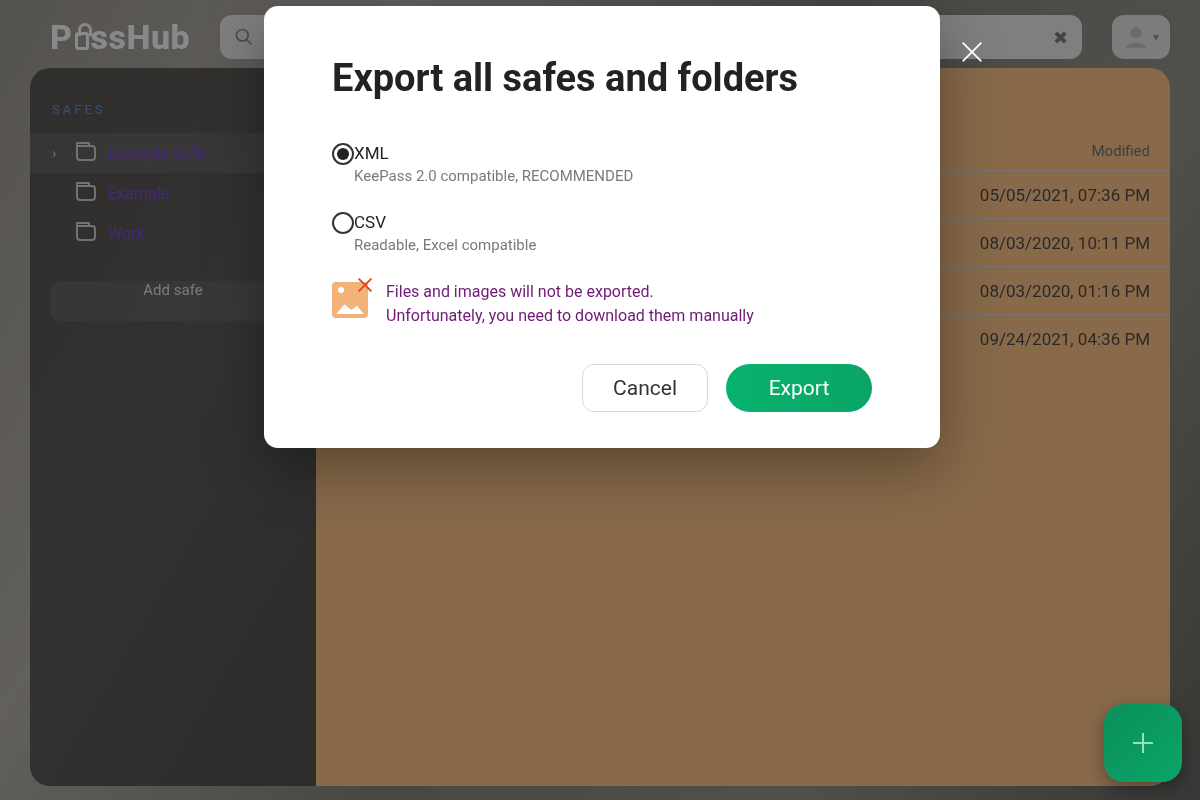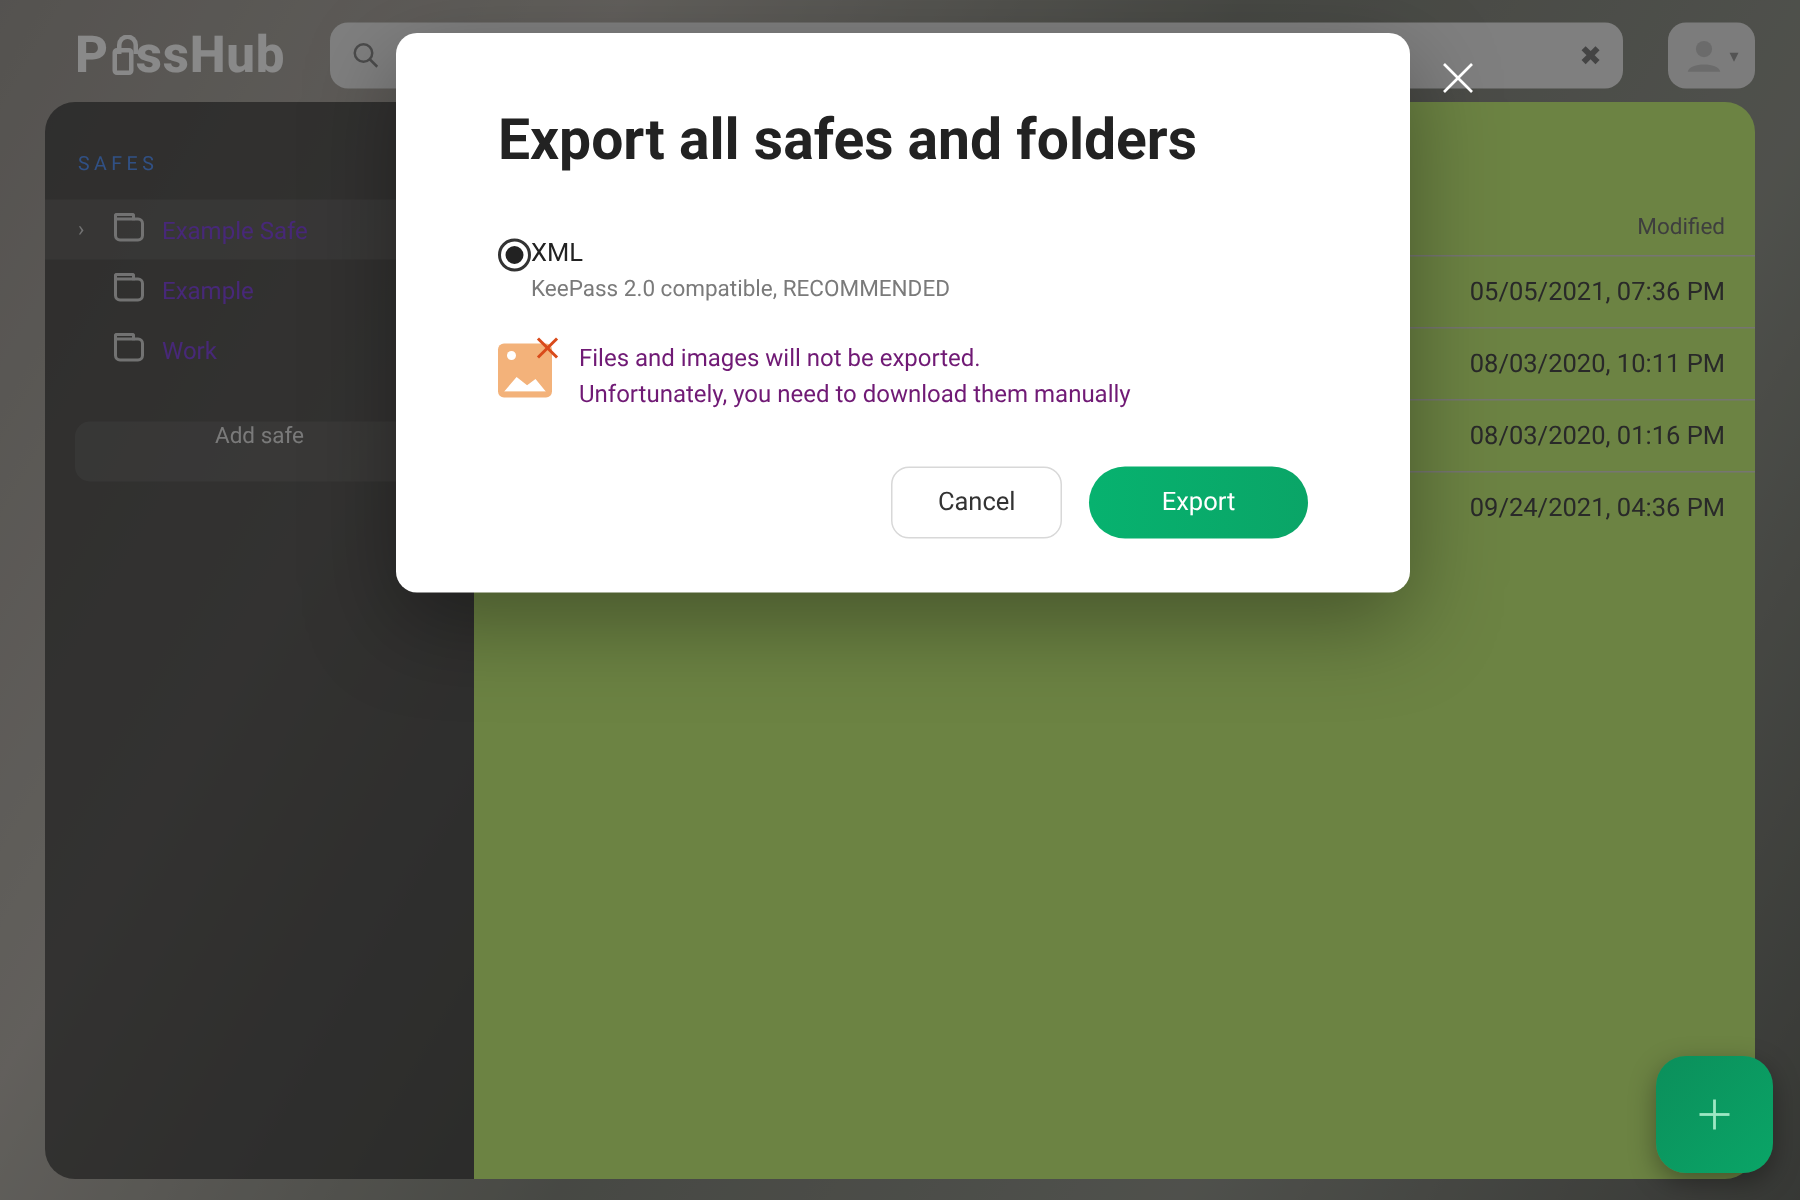--- a/index.html
+++ b/index.html
@@ -64,21 +64,21 @@
   .safe-row .chevr { width:12px; color:#ccc; font-size:14px;}
   .safe-row .spacer { width:12px;}
   .folder-ico { width:20px; height:16px; border:2px solid #ccc; border-radius:2px 4px 4px 4px; position:relative;}
   .folder-ico::before { content:""; position:absolute; top:-5px; left:-2px; width:10px; height:3px; border:2px solid #ccc; border-bottom:none; border-radius:2px 2px 0 0;}
   .safe-row .label { font-size:16px; color:#6d28d9;}
   .add-safe {
     margin: 28px 20px 0; height:40px; border-radius:10px; background: rgba(255,255,255,0.08);
     color:#ddd; display:flex; align-items:flex-start; justify-content:center; font-size:15px; cursor:pointer;
   }
   .content {
-    flex:1; background: #bef264; border-radius: 0 20px 20px 0; position:relative;
+    flex:1; background: #fdba74; border-radius: 0 20px 20px 0; position:relative;
     padding: 14px 0 0 0;
   }
   .col-hdr {
     display:flex; justify-content:flex-end; padding: 60px 20px 10px 0; color:#5a5a5a; font-size:15px;
   }
   .row {
     height:48px; border-top:1px solid #d5d2cd; display:flex; align-items:center; justify-content:flex-end;
     padding: 0 20px; color:#2b2b2b; font-size:17px;
   }
   .fab {
@@ -86,21 +86,21 @@
     background: linear-gradient(135deg,#0b8f5b,#0aa567); display:flex; align-items:center; justify-content:center;
     box-shadow: 0 6px 18px rgba(0,0,0,0.35); cursor:pointer; z-index:20;
   }
   .fab svg { stroke:#9de7c4; }
   
   .modal-close {
     position:absolute; top:38px; right:214px; z-index:30; cursor:pointer;
   }
   .modal-close svg { stroke:#fff; }
   .modal {
-    position:absolute; top:22px; left:264px; width:676px; background:#fff; border-radius:14px;
+    position:absolute; top:6px; left:264px; width:676px; background:#fff; border-radius:14px;
     z-index:25; padding: 50px 68px 36px 68px; box-shadow: 0 20px 60px rgba(0,0,0,0.35);
   }
   .modal h1 { font-size:38px; font-weight:700; color:#222; margin-bottom:42px;}
   .opt { display:flex; margin-bottom:26px; cursor:pointer;}
   .radio {
     width:22px; height:22px; border:2px solid #333; border-radius:50%; flex-shrink:0;
     display:flex; align-items:center; justify-content:center; margin-top:1px;
   }
   .radio.sel::after { content:""; width:12px; height:12px; background:#222; border-radius:50%;}
   .opt .t1 { font-size:17px; color:#222; line-height:1.3;}
@@ -115,21 +115,21 @@
   }
   .warn-icon .img::before { content:""; position:absolute; top:5px; left:6px; width:6px; height:6px; background:#fff; border-radius:50%;}
   .warn-icon .x { position:absolute; top:-6px; right:-6px; width:18px; height:18px;}
   .warn-icon .x::before, .warn-icon .x::after {
     content:""; position:absolute; left:8px; top:0; width:2px; height:18px; background:#d94a1a;
   }
   .warn-icon .x::before { transform: rotate(45deg);}
   .warn-icon .x::after  { transform: rotate(-45deg);}
   .actions { display:flex; justify-content:flex-end; gap:18px; margin-top:36px;}
   .btn {
-    height:48px; padding:0 30px; border-radius:12px; font-size:17px; display:flex; align-items:center; justify-content:center; cursor:pointer;
+    height:48px; padding:0 30px; border-radius:12px; font-size:21px; display:flex; align-items:center; justify-content:center; cursor:pointer;
   }
   .btn.secondary { background:#fff; border:1px solid #d8d8d8; color:#333;}
   .btn.primary { background: linear-gradient(90deg,#07b26f,#0aa567); color:#fff; min-width:146px;border-radius:24px;}
 </style>
 </head>
 <body>
 
 <div class="topbar">
   <div class="logo">
     <span>P</span>
@@ -219,20 +219,27 @@
   <h1>Export all safes and folders</h1>
 
   <div class="opt">
     <div class="radio sel"></div>
     <div>
       <div class="t1">XML</div>
       <div class="t2">KeePass 2.0 compatible, RECOMMENDED</div>
     </div>
   </div>
 
+  <div class="opt">
+    <div class="radio"></div>
+    <div>
+      <div class="t1">CSV</div>
+      <div class="t2">Readable, Excel compatible</div>
+    </div>
+  </div>
 
   <div class="warn">
     <div class="warn-icon">
       <div class="img"></div>
         <div class="x"></div>
     </div>
     <div>
       <div>Files and images will not be exported.</div>
       <div>Unfortunately, you need to download them manually</div>
     </div>

